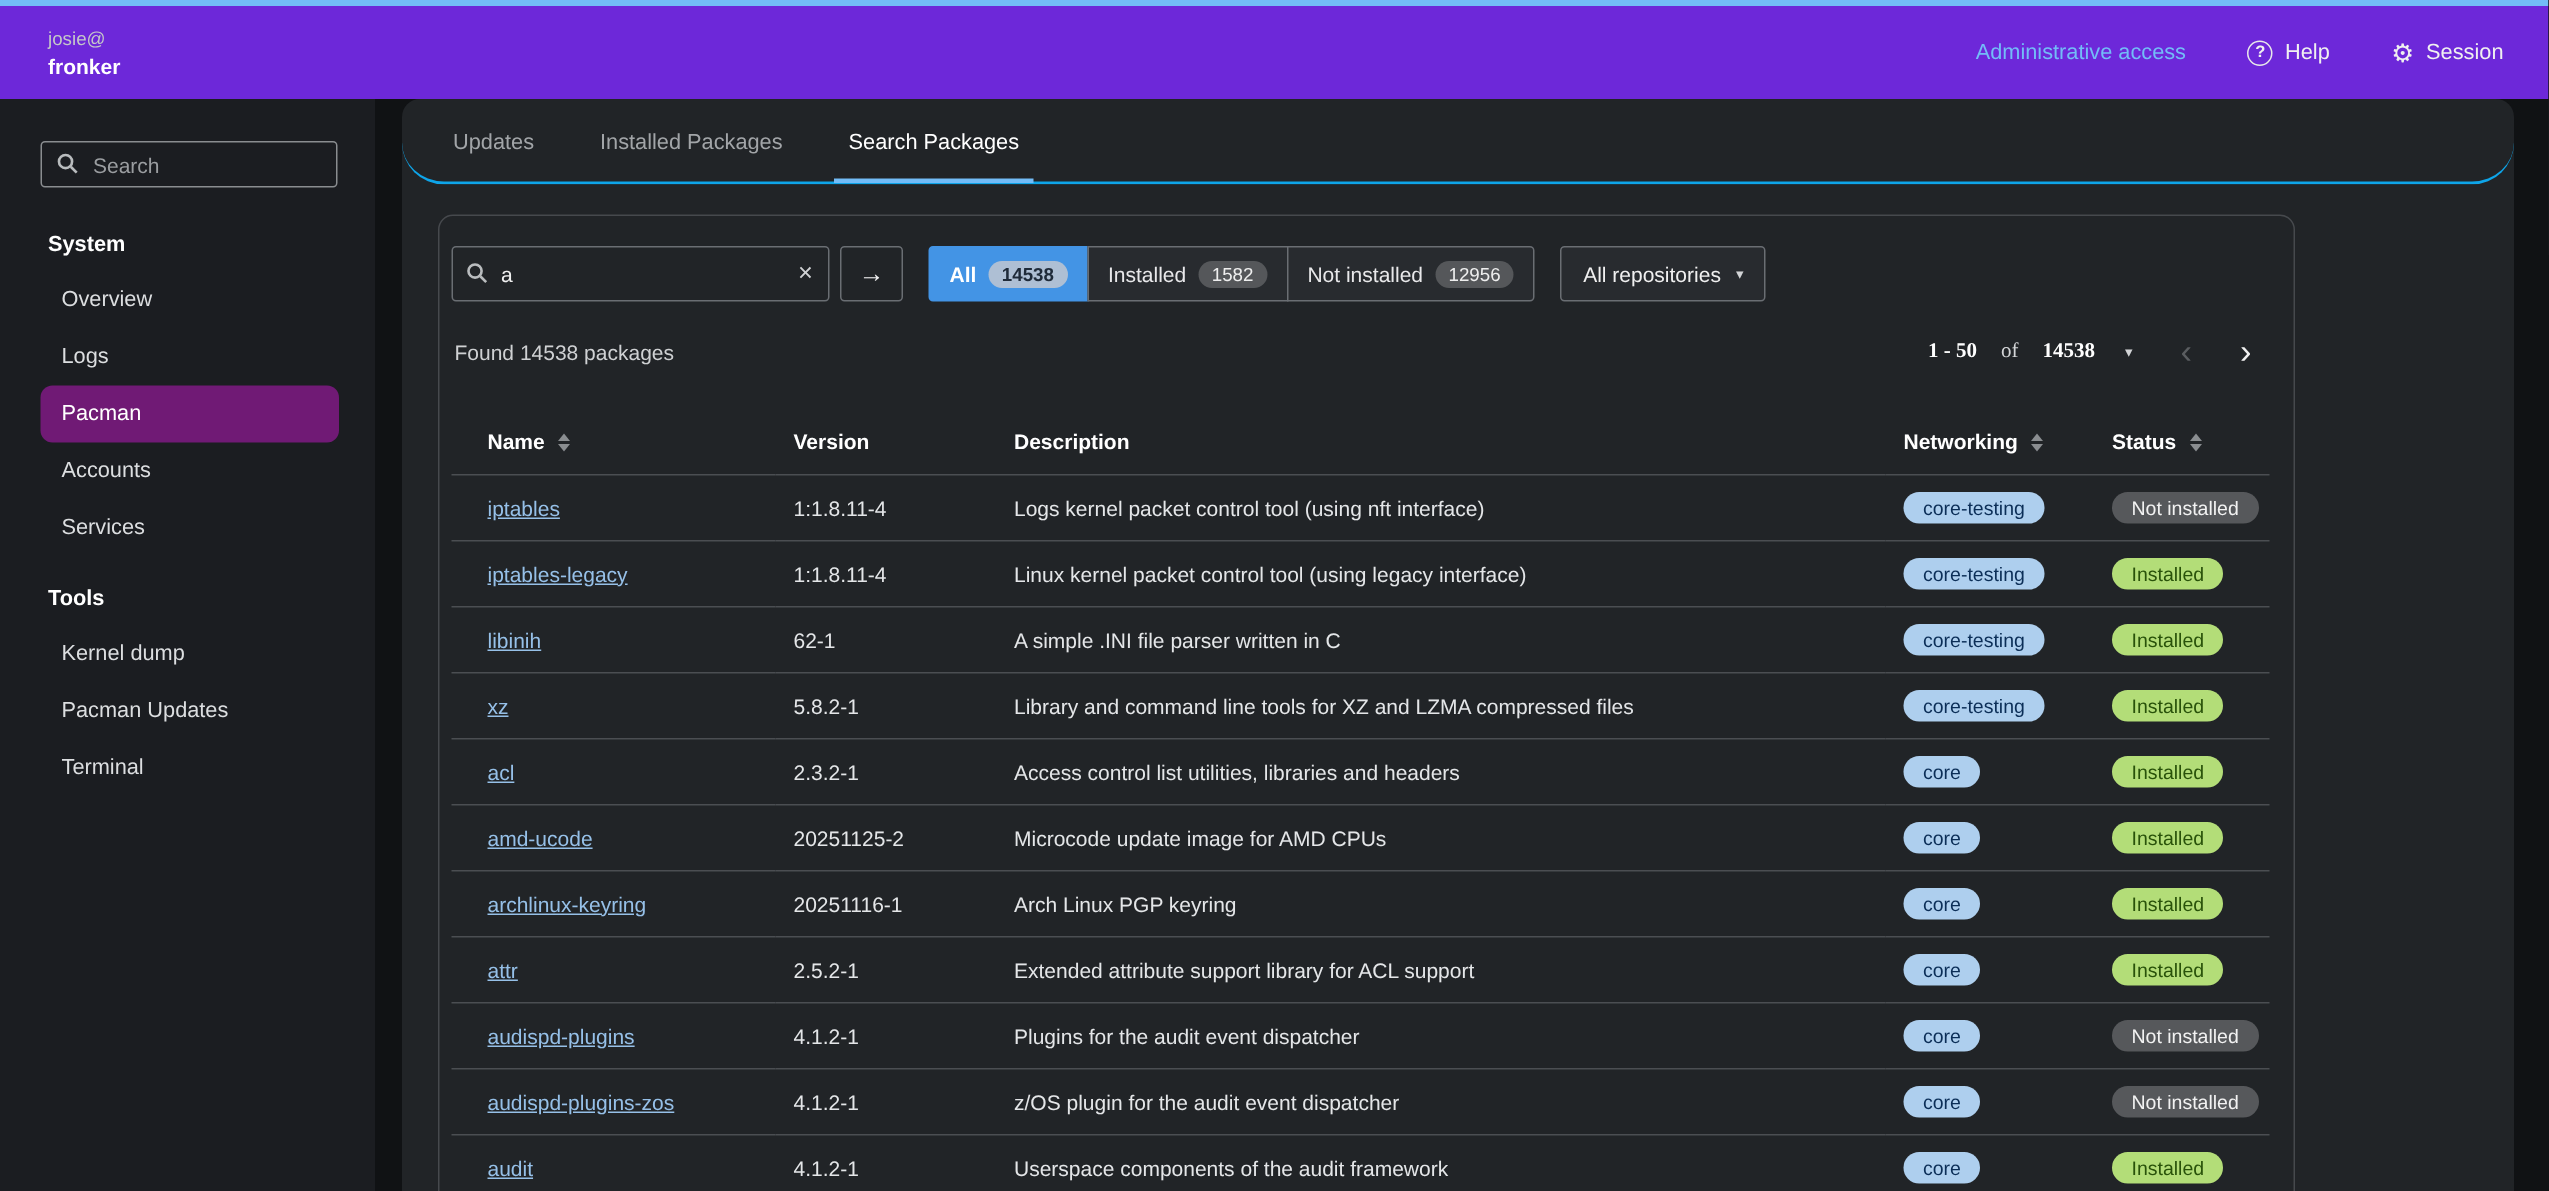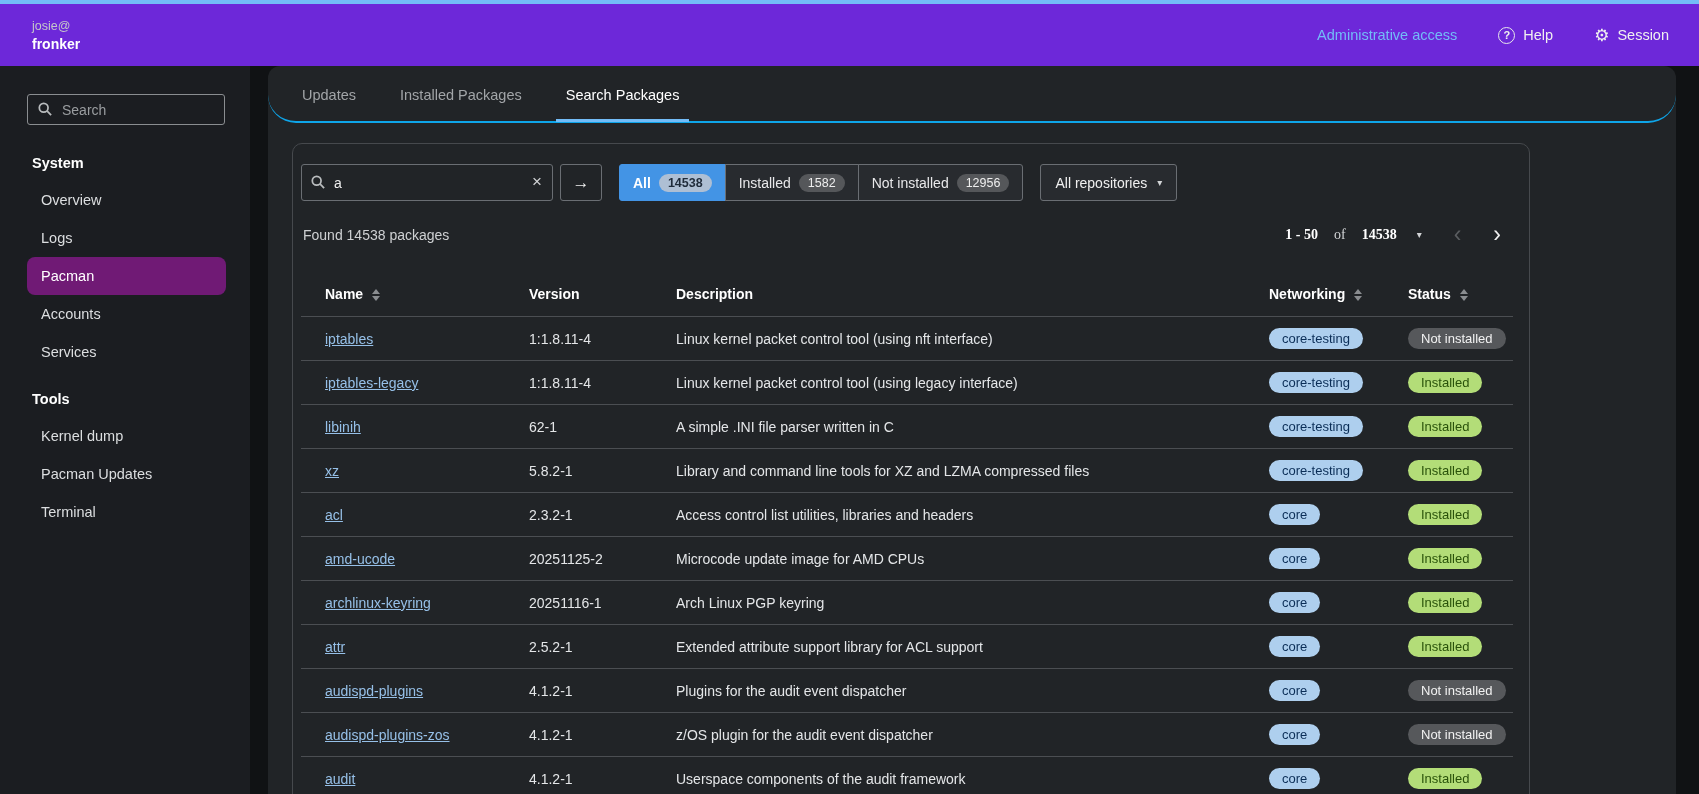--- a/index.html
+++ b/index.html
@@ -271,21 +271,21 @@
                     <span class="up"></span>
                     <span class="down"></span>
                   </span>
               </th>
             </tr>
           </thead>
           <tbody>
               <tr>
     <td><a class="pkg-link">iptables</a></td>
     <td>1:1.8.11-4</td>
-    <td>Linux kernel packet control tool (using nft interface)</td>
+    <td>Logs kernel packet control tool (using nft interface)</td>
     <td><span class="badge badge-blue">core-testing</span></td>
     <td><span class="badge badge-grey">Not installed</span></td>
   </tr>
               <tr>
     <td><a class="pkg-link">iptables-legacy</a></td>
     <td>1:1.8.11-4</td>
     <td>Linux kernel packet control tool (using legacy interface)</td>
     <td><span class="badge badge-blue">core-testing</span></td>
     <td><span class="badge badge-green">Installed</span></td>
   </tr>

